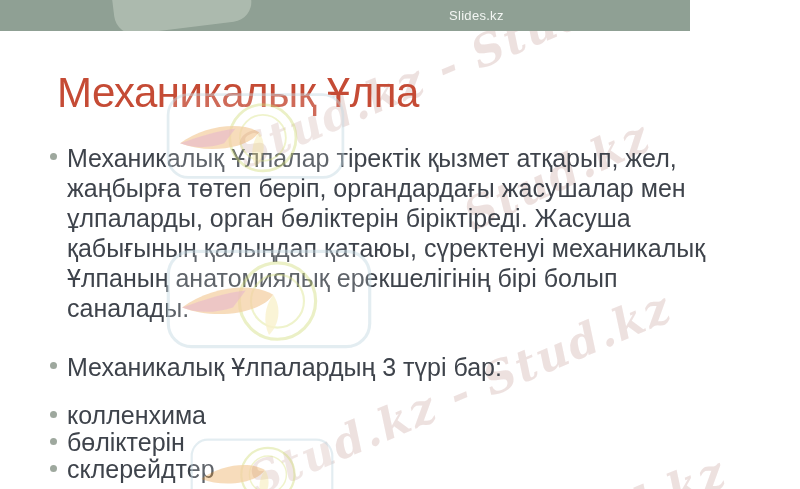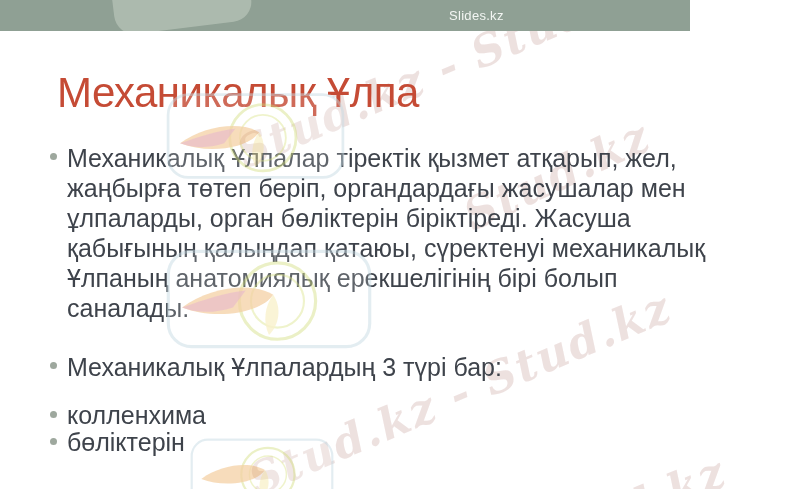--- a/index.html
+++ b/index.html
@@ -97,20 +97,24 @@
 
   <div class="list">
     <div class="list-row">
       <span class="dot"></span>
       <span class="ltext">колленхима</span>
     </div>
     <div class="list-row">
       <span class="dot"></span>
       <span class="ltext">бөліктерін</span>
     </div>
+    <div class="list-row">
+      <span class="dot"></span>
+      <span class="ltext">склерейдтер</span>
+    </div>
   </div>
 
   <svg class="logo-mark logo-l2" viewBox="0 0 200 100">
     <rect x="5" y="5" width="190" height="90" rx="22" fill="rgba(255,255,255,0.35)" stroke="#C9DCE5" stroke-width="3"></rect>
     <circle cx="108" cy="52" r="36" fill="none" stroke="#D8E28E" stroke-width="3"></circle>
     <circle cx="108" cy="52" r="25" fill="none" stroke="#E0E89A" stroke-width="2"></circle>
     <path d="M18,58 C45,38 85,34 104,46 C92,64 48,70 18,58 Z" fill="#E8A34B" opacity="0.75"></path>
     <path d="M18,58 C40,50 60,44 78,42 L66,58 C48,64 30,63 18,58 Z" fill="#CE6B9E" opacity="0.55"></path>
     <path d="M104,46 C112,58 110,74 100,84 C94,72 96,56 104,46 Z" fill="#F2E49A" opacity="0.8"></path>
   </svg>

